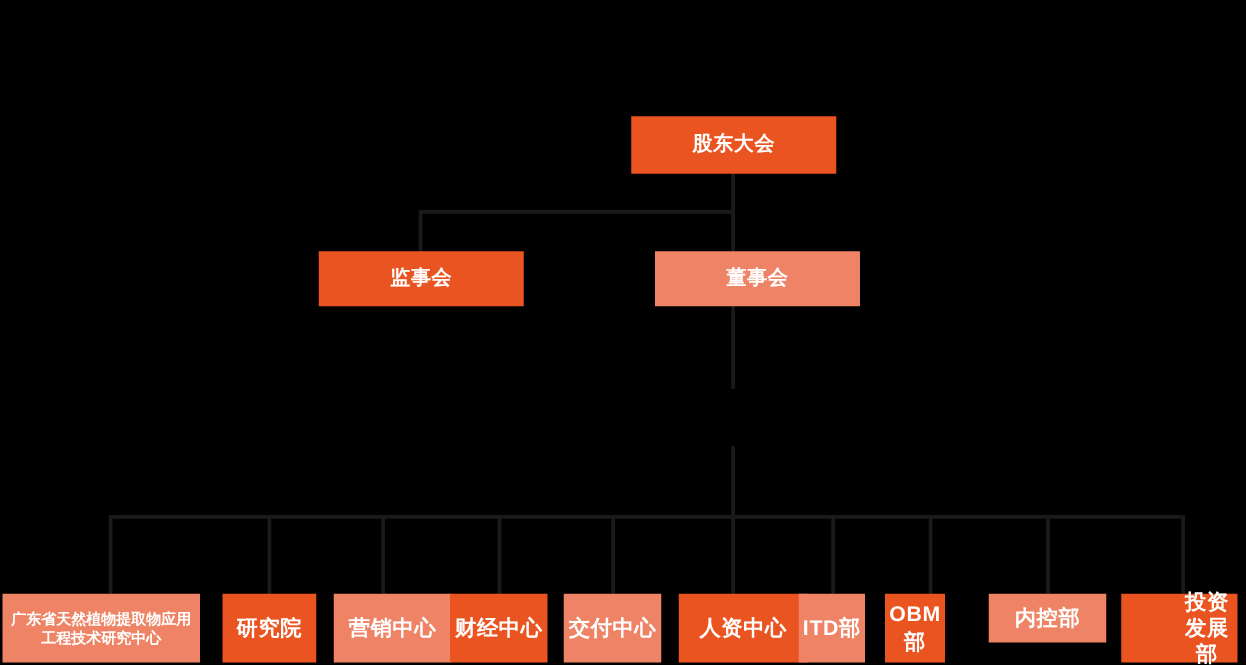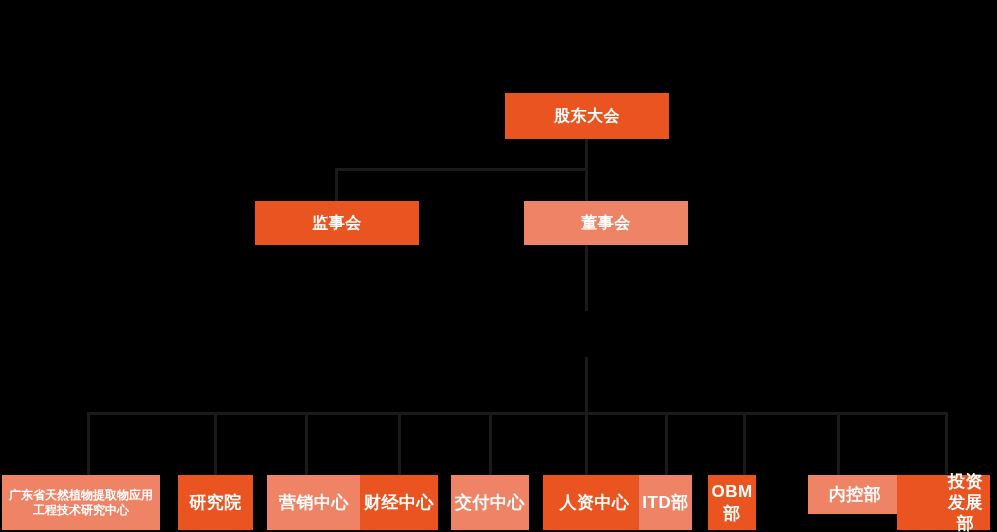--- a/index.html
+++ b/index.html
@@ -125,21 +125,21 @@
   </div>
 
   <div class="node leaf light" style="left:639px; top:475px; width:53px; height:55px;">
     <span>ITD部</span>
   </div>
 
   <div class="node leaf dark" style="left:708px; top:475px; width:48px; height:55px;">
     <span>OBM部</span>
   </div>
 
-  <div class="node leaf light" style="left:808px; top:475px; width:94px; height:39px;">
+  <div class="node leaf light" style="left:791px; top:475px; width:94px; height:39px;">
     <span>内控部</span>
   </div>
 
   <div class="node leaf dark" style="left:897px; top:475px; width:93px; height:55px;padding-left:44px;">
     <span>投资发展部</span>
   </div>
 
 </div>
 
 </body></html>

